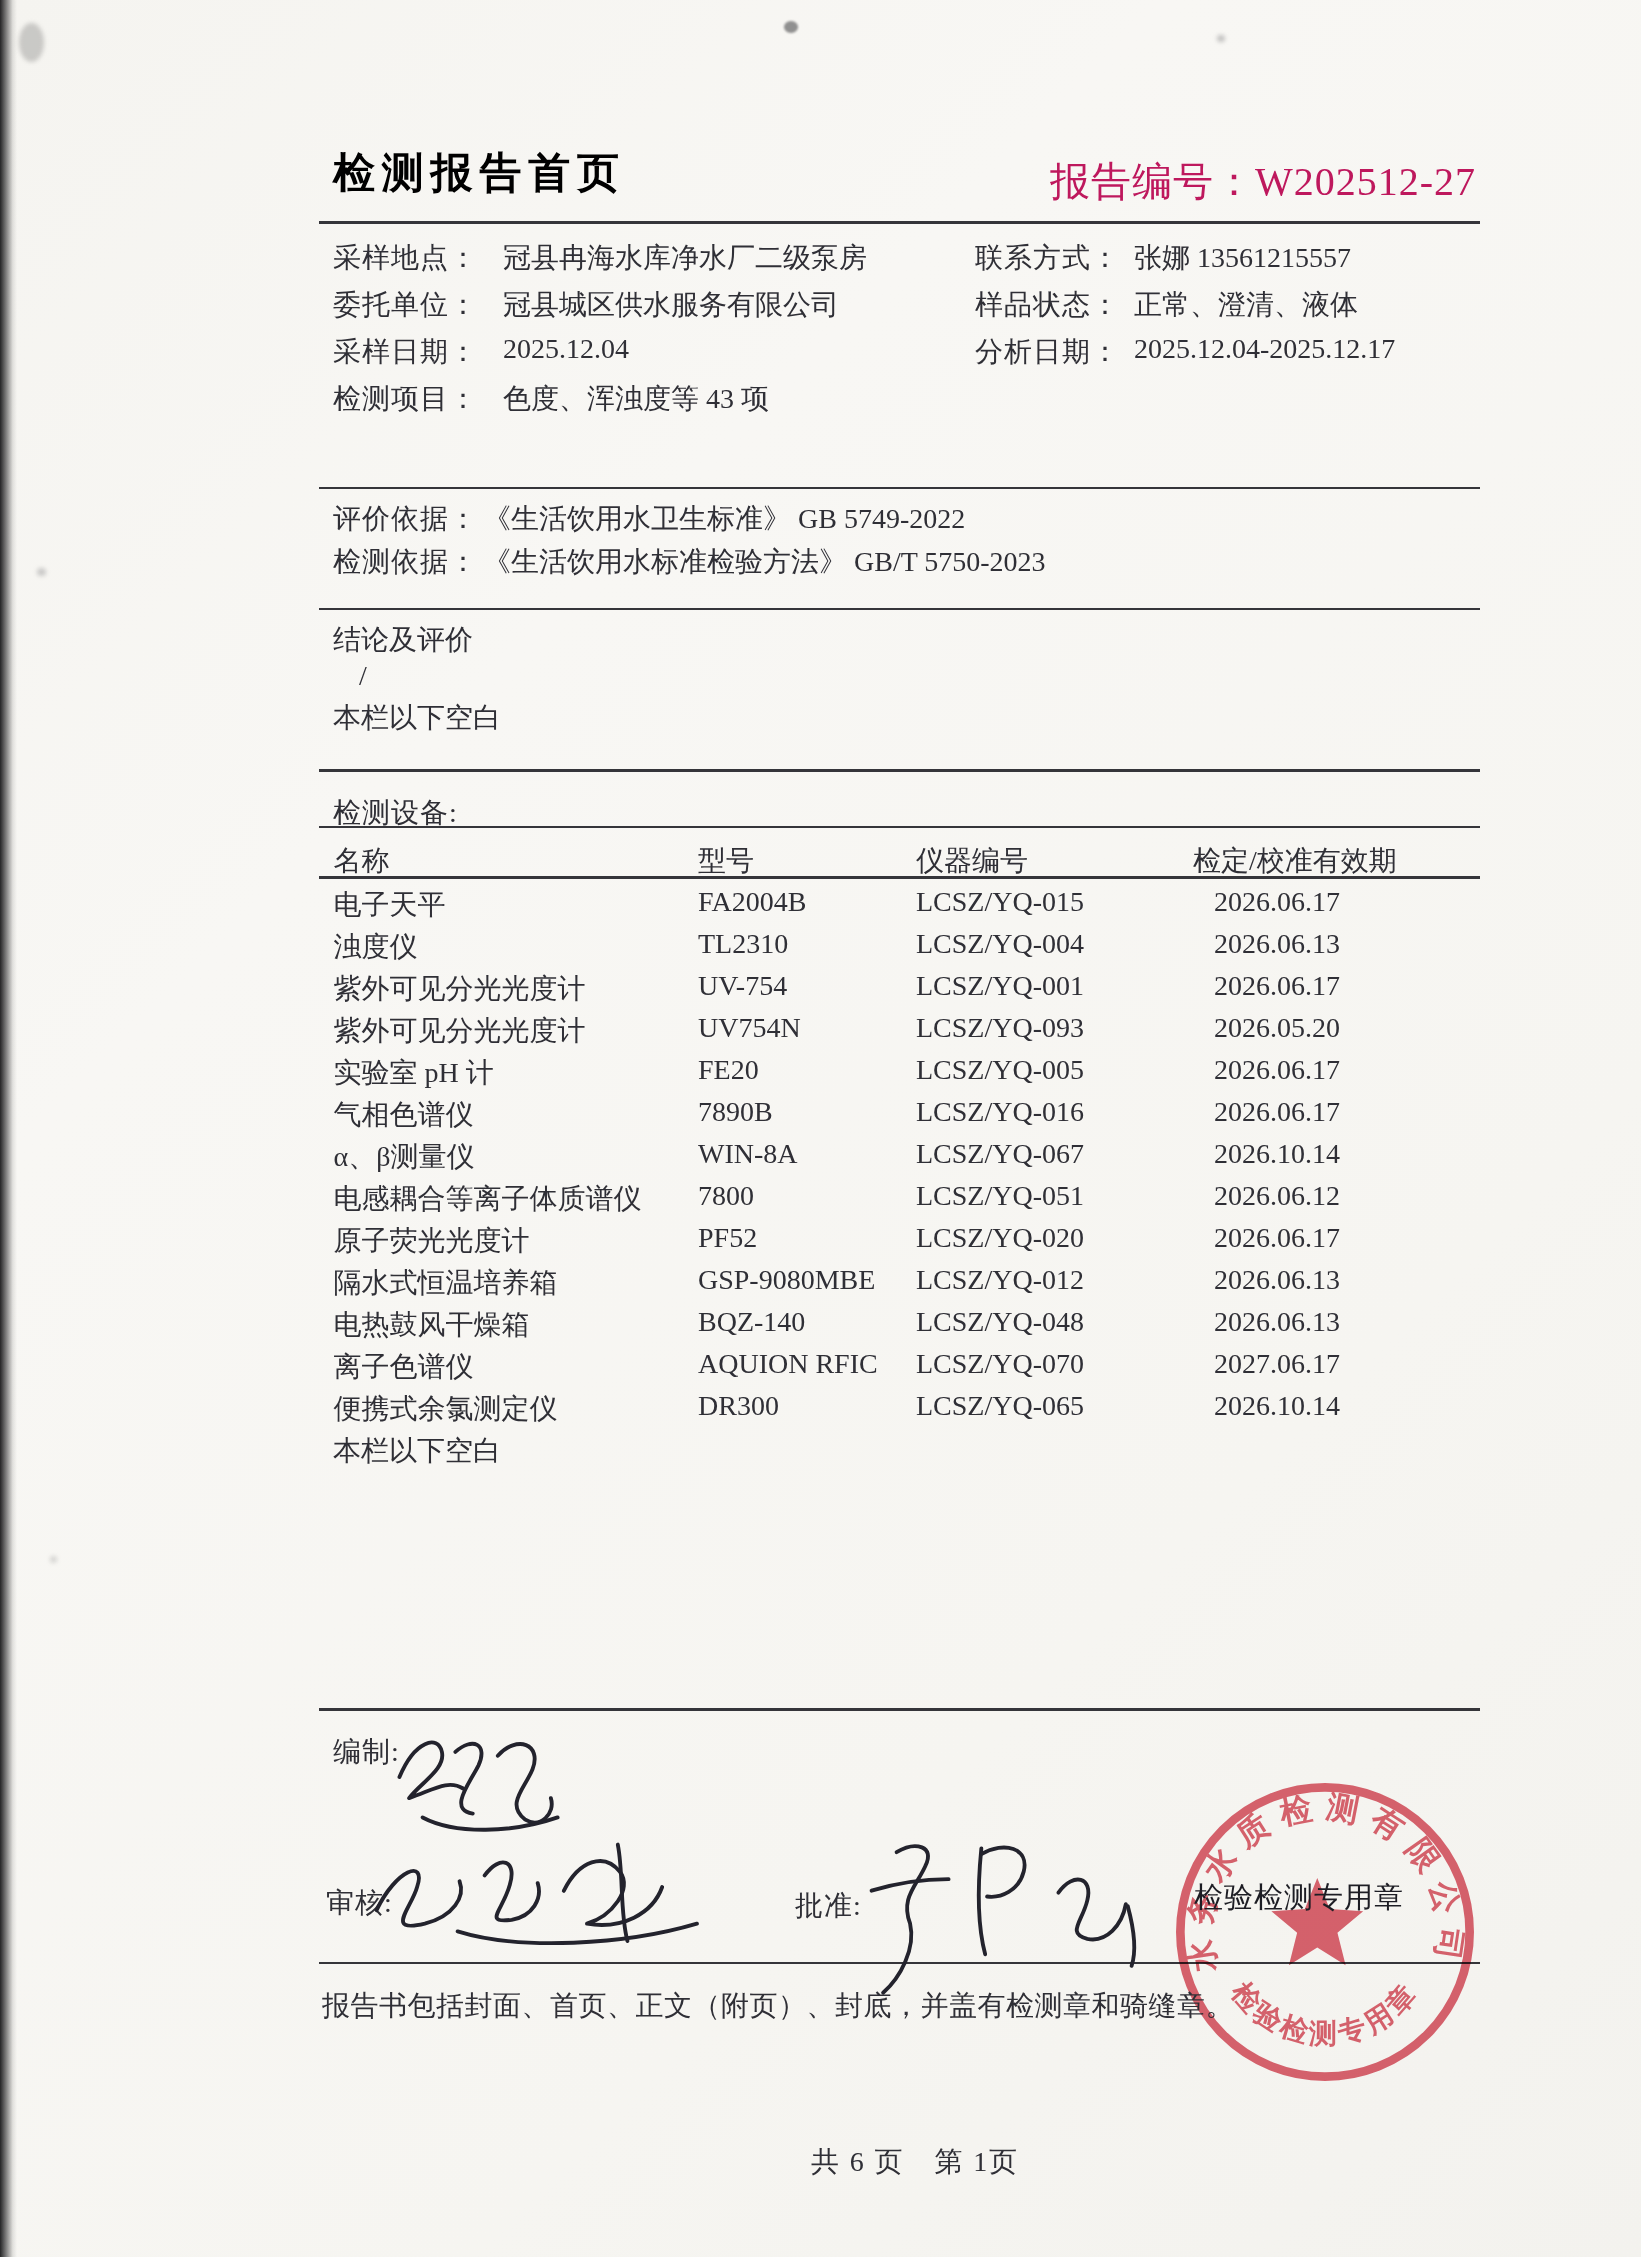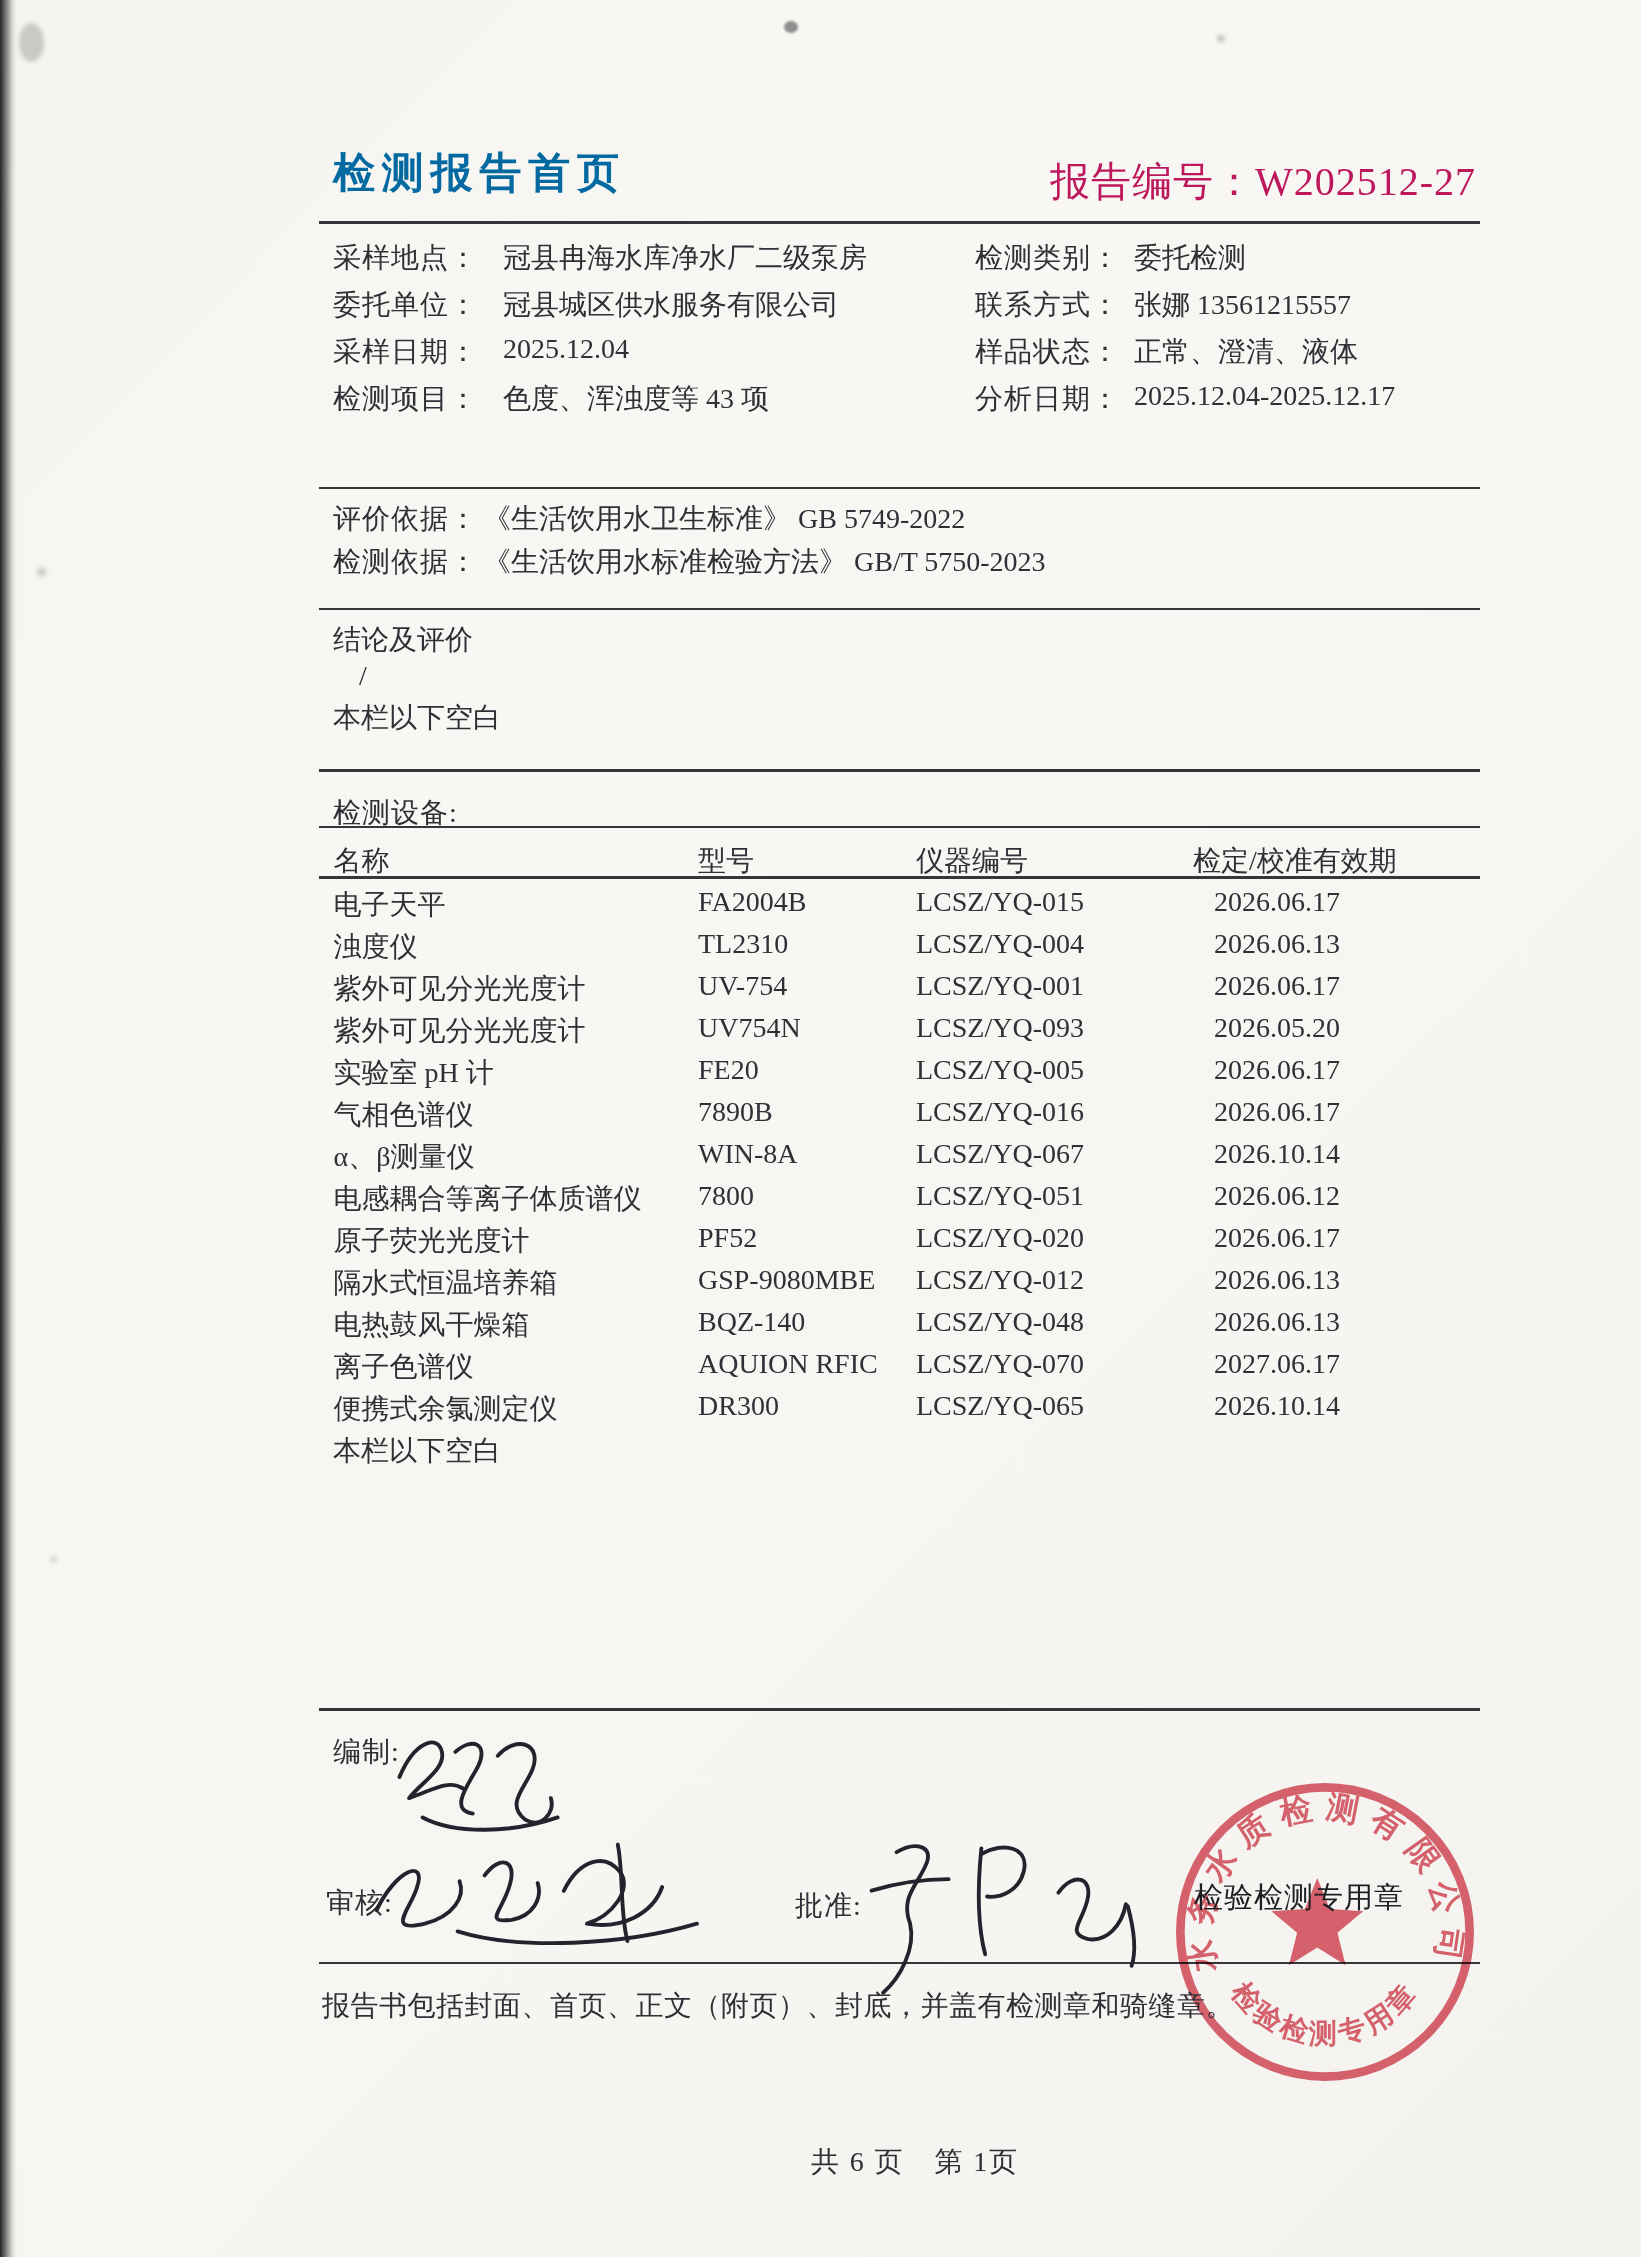--- a/index.html
+++ b/index.html
@@ -11,21 +11,21 @@
   }
   .abs{position:absolute;}
   
   .edge-left{left:0;top:0;bottom:0;width:17.4px;
     background:linear-gradient(90deg,rgba(18,18,20,.92) 0%,rgba(30,30,32,.45) 45%,rgba(60,60,60,.12) 75%,transparent 100%);}
   .smudge{border-radius:50%;filter:blur(1.9px);}
   
   .rule{left:319px;width:1161px;background:#35353a;}
   
   .page-title{left:333px;top:145px;font-family:Liberation Serif, serif;
-    font-size:42px;font-weight:700;letter-spacing:6.8px;color:#0369a1;}
+    font-size:42px;font-weight:700;letter-spacing:6.8px;color:#000000;}
   .report-no{left:1050px;top:154px;font-size:40px;letter-spacing:1px;color:#be185d;}
   
   .info-col{width:637px;}
   .info-row{position:relative;height:47px;font-size:28px;white-space:nowrap;}
   .info-row .lbl{position:absolute;left:0;letter-spacing:1px;}
   #info-left .val{position:absolute;left:170px;}
   #info-right .val{position:absolute;left:159px;}
   
   .basis-row{position:relative;height:43px;font-size:28px;white-space:nowrap;}
   .basis-row .lbl{position:absolute;left:0;letter-spacing:1px;}
@@ -86,24 +86,20 @@
     <div class="info-row">
       <span class="lbl">采样日期：</span>
       <span class="val">2025.12.04</span>
     </div>
     <div class="info-row">
       <span class="lbl">检测项目：</span>
       <span class="val">色度、浑浊度等 43 项</span>
     </div>
   </div>
 <div id="info-right" class="abs info-col" style="left:975px;top:239px;">
-    <div class="info-row">
-      <span class="lbl">检测类别：</span>
-      <span class="val">委托检测</span>
-    </div>
     <div class="info-row">
       <span class="lbl">联系方式：</span>
       <span class="val">张娜 13561215557</span>
     </div>
     <div class="info-row">
       <span class="lbl">样品状态：</span>
       <span class="val">正常、澄清、液体</span>
     </div>
     <div class="info-row">
       <span class="lbl">分析日期：</span>

